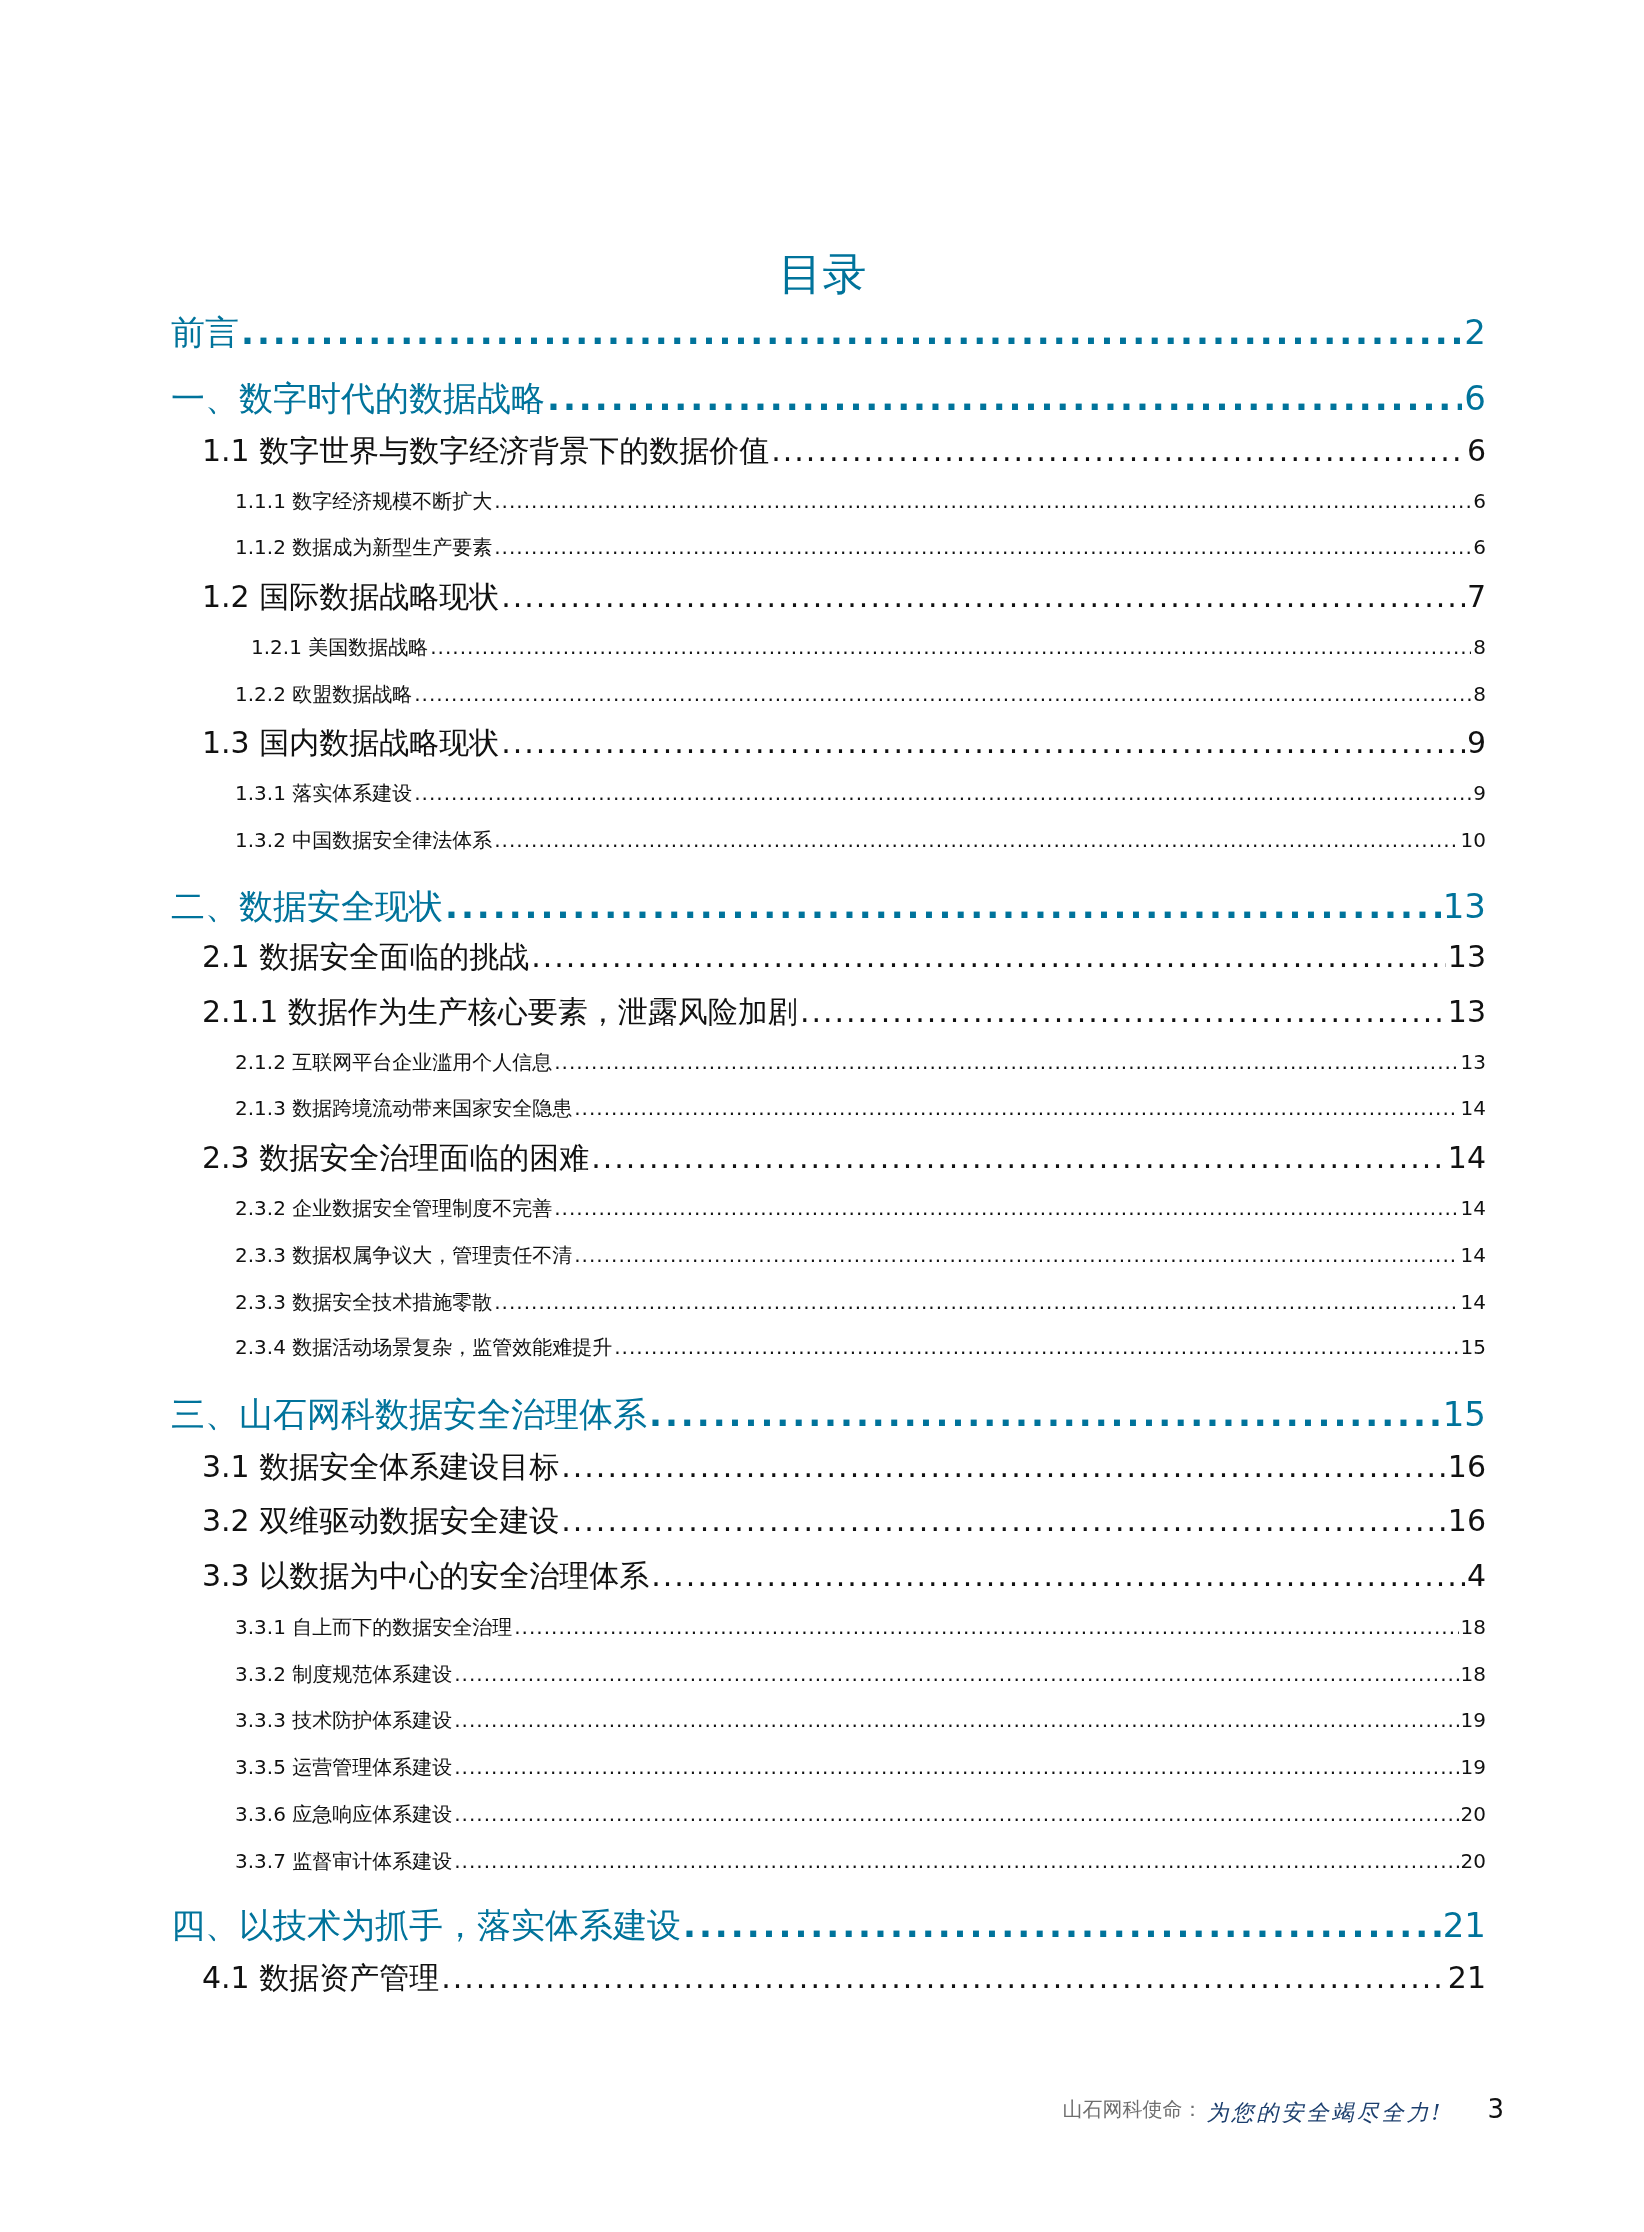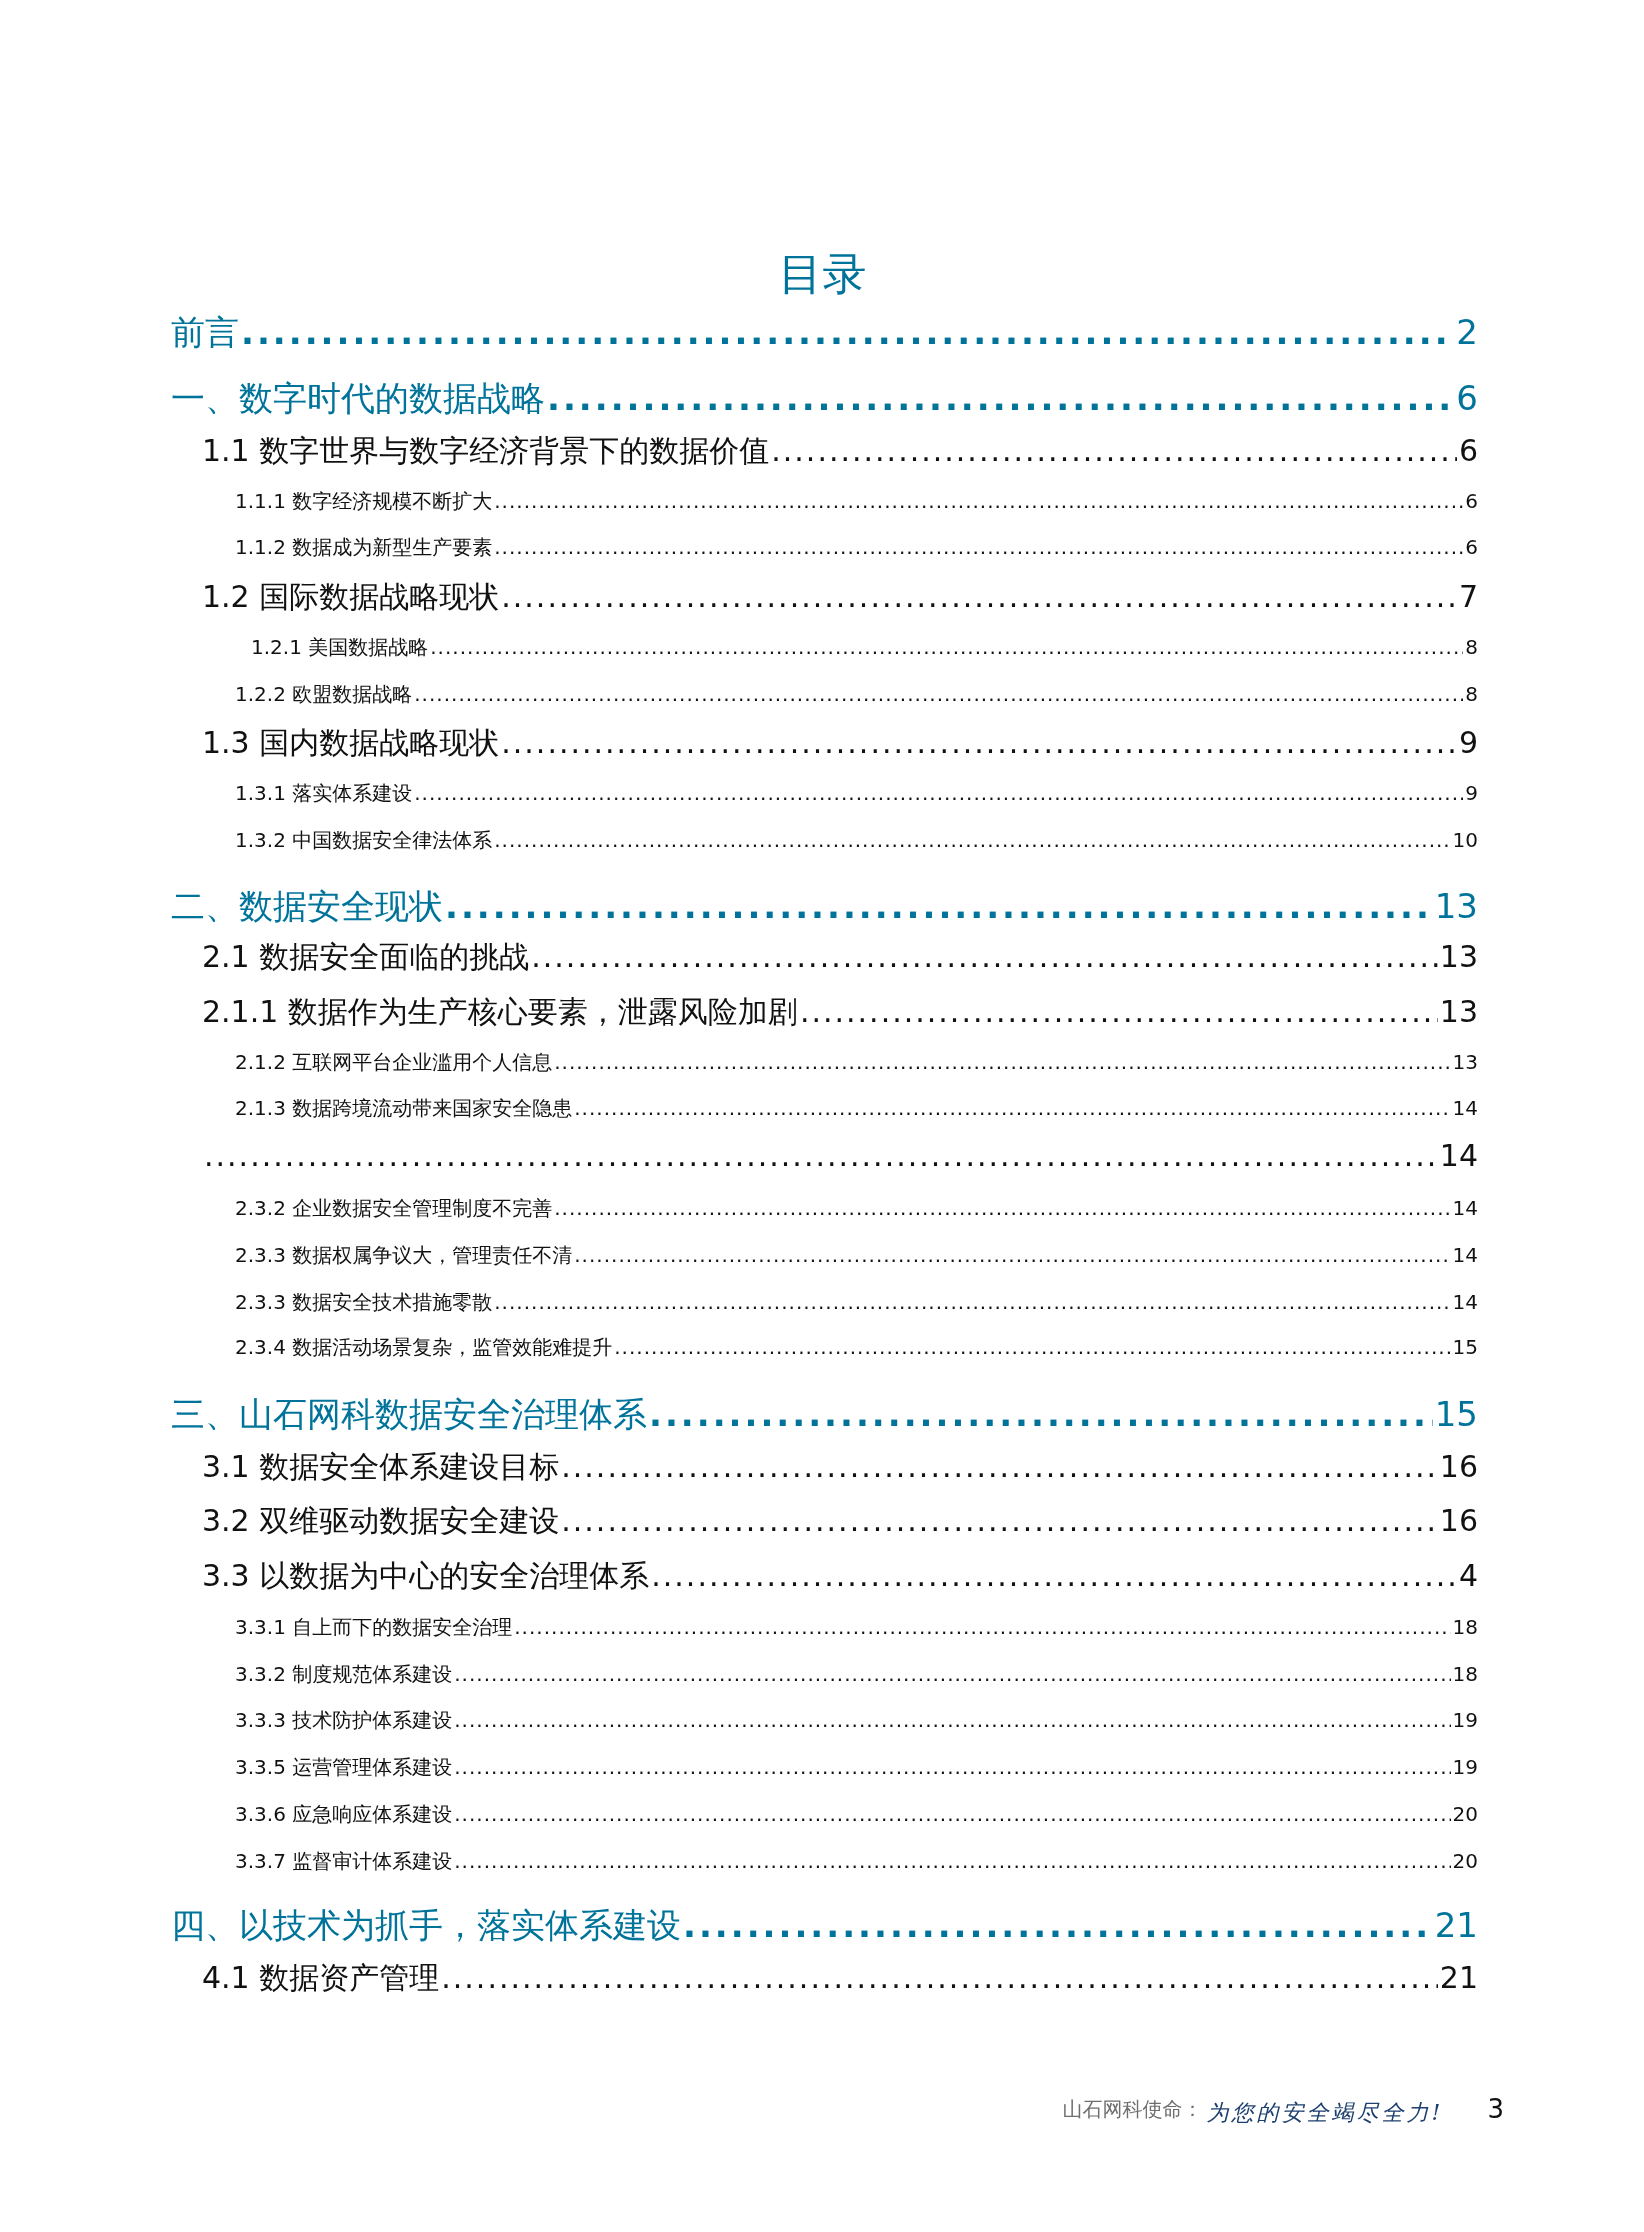--- a/index.html
+++ b/index.html
@@ -1,20 +1,20 @@
 <!DOCTYPE html>
 <html><head>
 <meta charset="utf-8">
 <style>
   html, body { margin: 0; padding: 0; background: #ffffff; }
   body { width: 1645px; height: 2233px; position: relative; overflow: hidden;
          font-family: "DejaVu Sans", "Liberation Sans", sans-serif; }
   .title { position: absolute; top: 239px; left: 0; width: 1645px; text-align: center;
            font-size: 44px; color: #00739b; line-height: 70px; }
-  .toc-row { position: absolute; display: flex; align-items: baseline; right: 167px; white-space: nowrap; }
+  .toc-row { position: absolute; display: flex; align-items: baseline; right: 159px; white-space: nowrap; }
   .toc-row .label { flex: 0 0 auto; }
   .toc-row .leader { flex: 1 1 auto; overflow: hidden; margin: 0 2px; }
   .toc-row .leader::after { content: "........................................................................................................................................................................................................................................................................................................................"; letter-spacing: 2px; }
   .toc-row .page { flex: 0 0 auto; }
   .lvl1 { left: 171px; font-size: 34px; color: #00739b; height: 46px; }
   .lvl1 .leader::after { letter-spacing: 3px; font-weight: bold; }
   .lvl2 { left: 202px; font-size: 30px; color: #111111; height: 40px; }
   .lvl3 { left: 235px; font-size: 20px; color: #111111; height: 28px; }
   .lvl3 .leader::after { letter-spacing: 1px; }
   .footer { position: absolute; top: 2090px; right: 141px; display: flex; align-items: center; }
@@ -103,20 +103,21 @@
       <span class="label">2.1.2 互联网平台企业滥用个人信息</span>
       <span class="leader"></span>
       <span class="page">13</span>
     </div>
     <div class="toc-row lvl3" style="top: 1095px;">
       <span class="label">2.1.3 数据跨境流动带来国家安全隐患</span>
       <span class="leader"></span>
       <span class="page">14</span>
     </div>
     <div class="toc-row lvl2" style="top: 1138px;">
+      <span class="label">2.3 数据安全治理面临的困难</span>
       <span class="leader"></span>
       <span class="page">14</span>
     </div>
     <div class="toc-row lvl3" style="top: 1195px;">
       <span class="label">2.3.2 企业数据安全管理制度不完善</span>
       <span class="leader"></span>
       <span class="page">14</span>
     </div>
     <div class="toc-row lvl3" style="top: 1242px;">
       <span class="label">2.3.3 数据权属争议大，管理责任不清</span>

